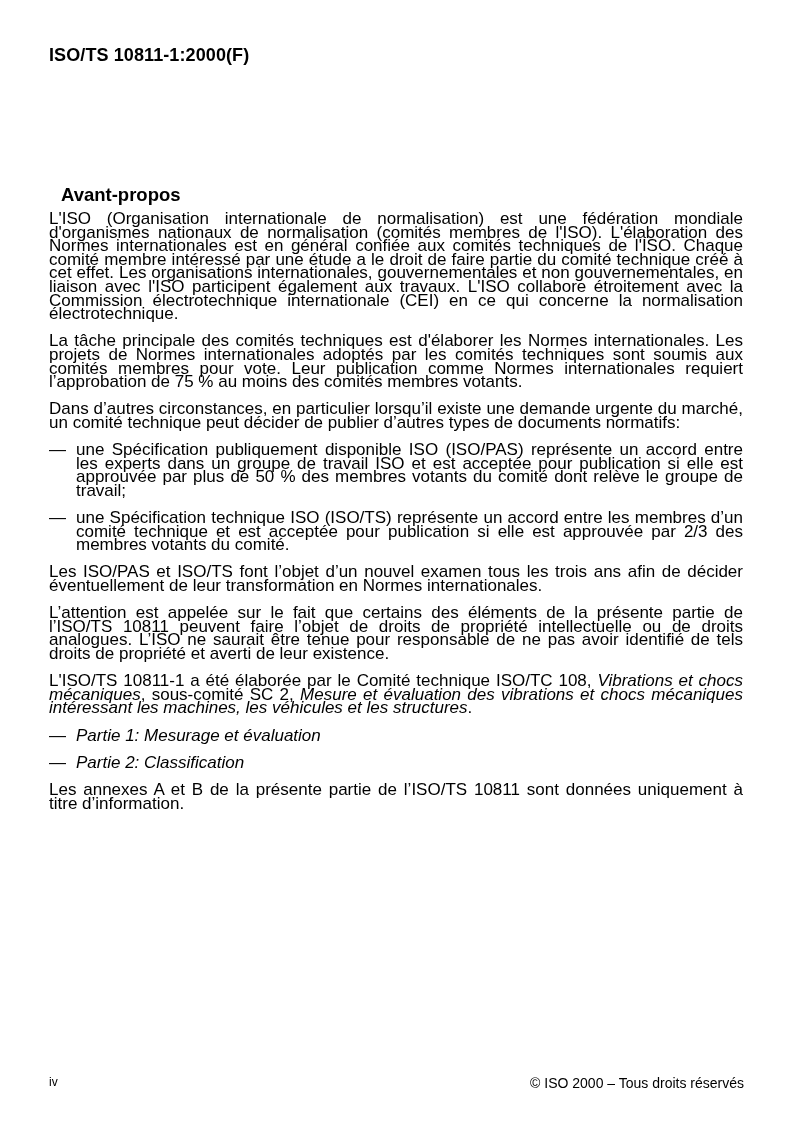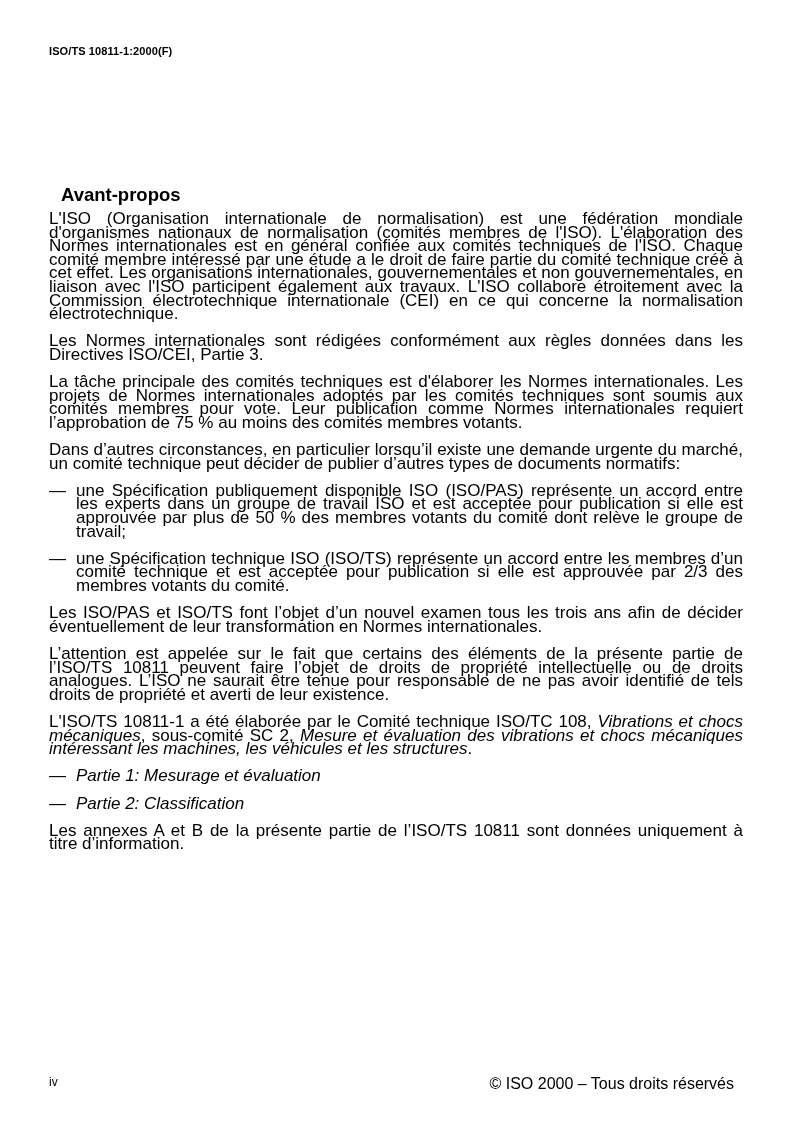--- a/index.html
+++ b/index.html
@@ -1,39 +1,38 @@
 <!DOCTYPE html>
 <html><head>
 <meta charset="utf-8">
 <style>
   html, body { margin: 0; padding: 0; background: #ffffff; }
   body { width: 793px; height: 1122px; position: relative; overflow: hidden;
          font-family: "Liberation Sans", sans-serif; color: #000; }
-  .header { position: absolute; left: 49px; top: 45px; font-size: 11px; font-weight: bold; letter-spacing: 0.1px; }
+  .header { position: absolute; left: 49px; top: 45px; font-size: 18px; font-weight: bold; letter-spacing: 0.1px; }
   .title { position: absolute; left: 49px; top: 172px; font-size: 18.5px; font-weight: bold; margin: 12px; }
   .content { position: absolute; left: 49px; top: 212px; width: 694px; font-size: 17px; line-height: 13.6px; }
   .content p { margin: 0 0 13.6px 0; text-align: justify; }
   .content p.last { margin-bottom: 2px; }
   .dash-item { display: flex; margin: 0 0 13.6px 0; }
   .dash { width: 27px; flex: 0 0 27px; }
   .dash-text { flex: 1; text-align: justify; }
   .italic { font-style: italic; }
   .footer-left { position: absolute; left: 49px; top: 1075px; font-size: 12px; }
-  .footer-right { position: absolute; right: 59px; top: 1075px; font-size: 16px; }
+  .footer-right { position: absolute; right: 49px; top: 1075px; font-size: 14px; }
 </style>
 </head>
 <body>
 
 <div class="header">ISO/TS 10811-1:2000(F)</div>
 
 <h1 class="title">Avant-propos</h1>
 
 <div class="content">
   <p>L'ISO (Organisation internationale de normalisation) est une fédération mondiale d'organismes nationaux de normalisation (comités membres de l'ISO). L'élaboration des Normes internationales est en général confiée aux comités techniques de l'ISO. Chaque comité membre intéressé par une étude a le droit de faire partie du comité technique créé à cet effet. Les organisations internationales, gouvernementales et non gouvernementales, en liaison avec l'ISO participent également aux travaux. L'ISO collabore étroitement avec la Commission électrotechnique internationale (CEI) en ce qui concerne la normalisation électrotechnique.</p>
-  <p>Les Normes internationales sont rédigées conformément aux règles données dans les Directives ISO/CEI, Partie 3.</p>
   <p>La tâche principale des comités techniques est d'élaborer les Normes internationales. Les projets de Normes internationales adoptés par les comités techniques sont soumis aux comités membres pour vote. Leur publication comme Normes internationales requiert l’approbation de 75 % au moins des comités membres votants.</p>
   <p>Dans d’autres circonstances, en particulier lorsqu’il existe une demande urgente du marché, un comité technique peut décider de publier d’autres types de documents normatifs:</p>
 
   <div class="dash-item">
     <span class="dash">—</span>
     <span class="dash-text">une Spécification publiquement disponible ISO (ISO/PAS) représente un accord entre les experts dans un groupe de travail ISO et est acceptée pour publication si elle est approuvée par plus de 50 % des membres votants du comité dont relève le groupe de travail;</span>
   </div>
   <div class="dash-item">
     <span class="dash">—</span>
     <span class="dash-text">une Spécification technique ISO (ISO/TS) représente un accord entre les membres d’un comité technique et est acceptée pour publication si elle est approuvée par 2/3 des membres votants du comité.</span>

